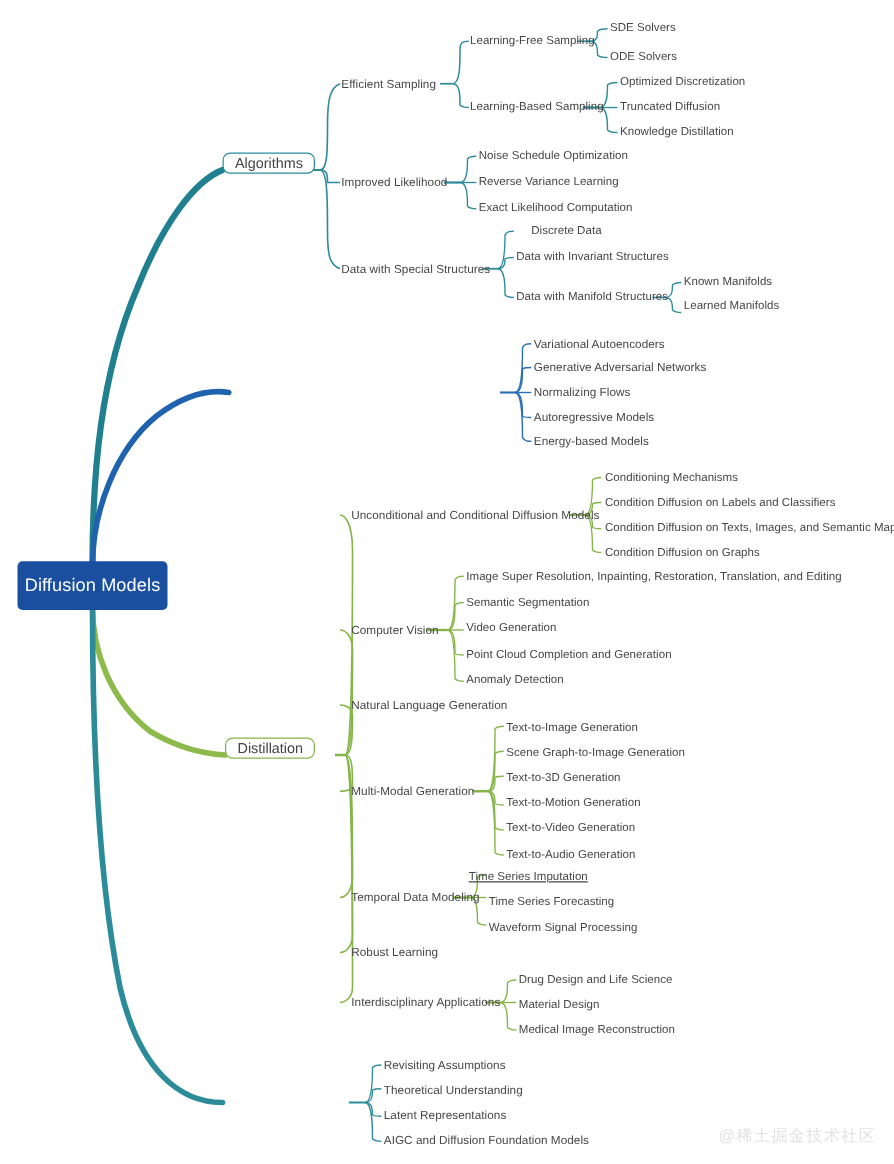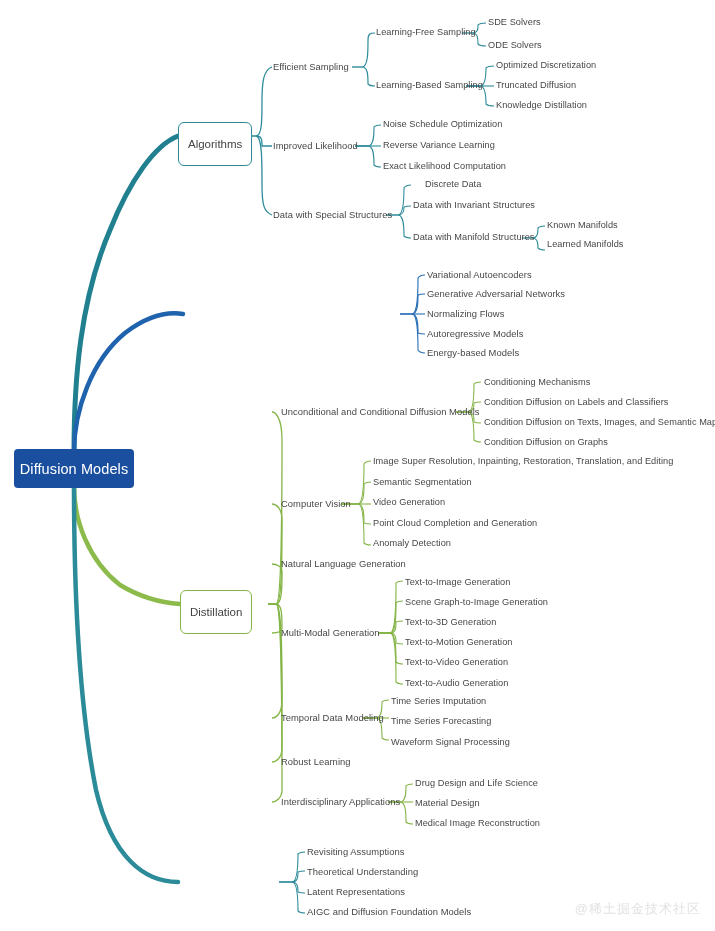--- a/index.html
+++ b/index.html
@@ -40,21 +40,21 @@
   .l1-node {
     position: absolute;
     background: #ffffff;
     border: 1.3px solid #2a7fbe;
     border-radius: 6px;
     display: flex; align-items: center; justify-content: center;
     color: #434343;
     font-size: 11.5px;
     white-space: nowrap;
     padding: 0 9px;
-    height: 44px;
+    height: 17px;
     z-index: 4;
   }
   .l1-node.teal { border-color: #2d8b9a; }
   .l1-node.blue { border-color: #2a6fb5; }
   .l1-node.green { border-color: #85b548; }
   
   .label {
     position: absolute;
     color: #474747;
     font-size: 9.3px;
@@ -245,21 +245,21 @@
   <div class="label l3" style="left:373px; top:518px;">Point Cloud Completion and Generation</div>
   <div class="label l3" style="left:373px; top:538px;">Anomaly Detection</div>
 
   <div class="label l3" style="left:405px; top:577px;">Text-to-Image Generation</div>
   <div class="label l3" style="left:405px; top:597px;">Scene Graph-to-Image Generation</div>
   <div class="label l3" style="left:405px; top:617px;">Text-to-3D Generation</div>
   <div class="label l3" style="left:405px; top:637px;">Text-to-Motion Generation</div>
   <div class="label l3" style="left:405px; top:657px;">Text-to-Video Generation</div>
   <div class="label l3" style="left:405px; top:678px;">Text-to-Audio Generation</div>
 
-  <div class="label l3" style="left:391px; top:696px;">Time Series Imputation</div>
+  <div class="label l3" style="left:375px; top:696px;text-decoration:underline;">Time Series Imputation</div>
   <div class="label l3" style="left:391px; top:716px;">Time Series Forecasting</div>
   <div class="label l3" style="left:391px; top:737px;">Waveform Signal Processing</div>
 
   <div class="label l3" style="left:415px; top:778px;">Drug Design and Life Science</div>
   <div class="label l3" style="left:415px; top:798px;">Material Design</div>
   <div class="label l3" style="left:415px; top:818px;">Medical Image Reconstruction</div>
 
   <div class="label l2" style="left:307px; top:846px;">Revisiting Assumptions</div>
   <div class="label l2" style="left:307px; top:866px;">Theoretical Understanding</div>
   <div class="label l2" style="left:307px; top:886px;">Latent Representations</div>

